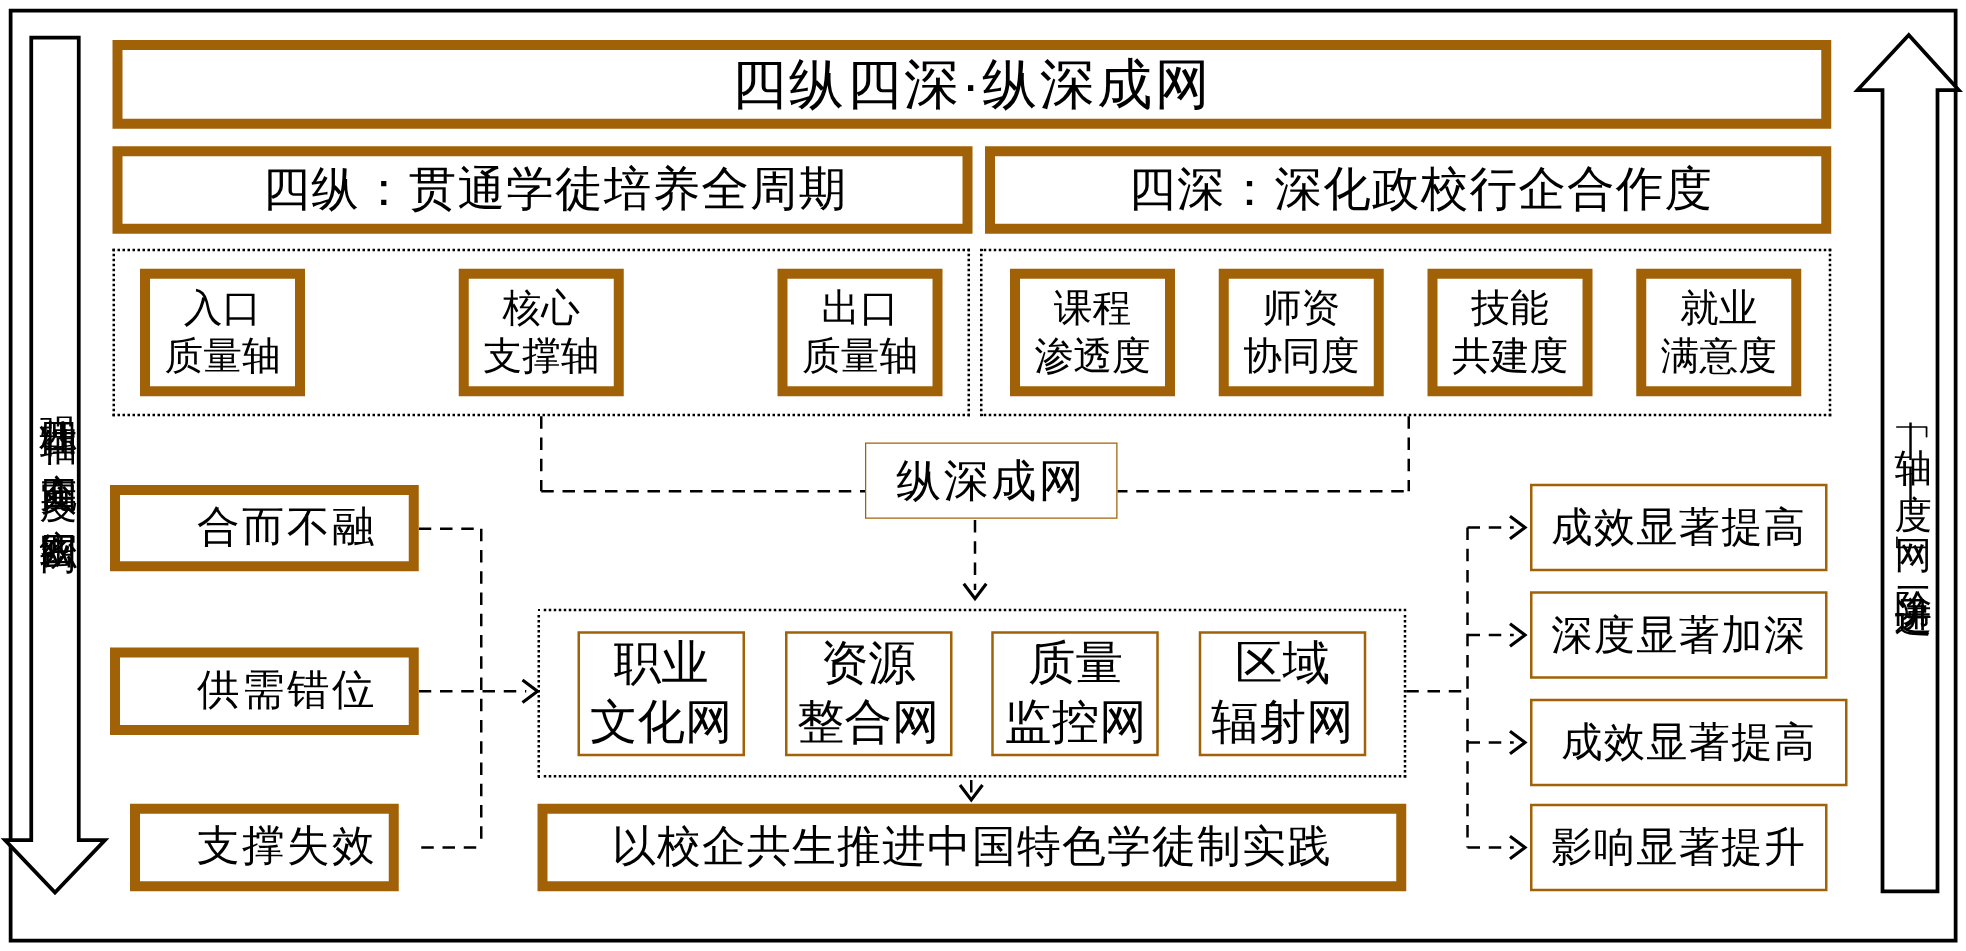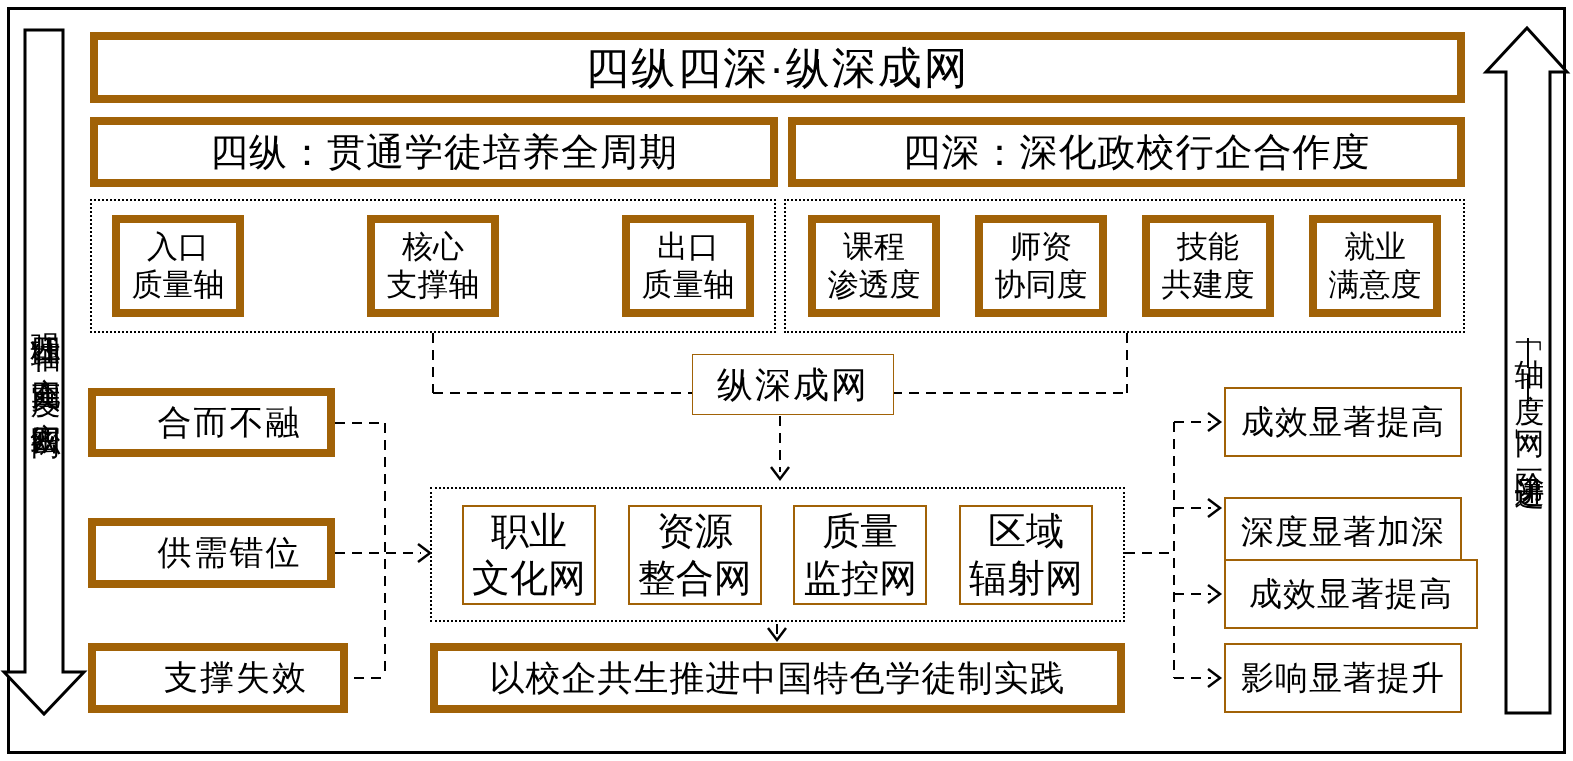--- a/index.html
+++ b/index.html
@@ -128,33 +128,33 @@
     <div class="box axis-box">技能
 共建度</div>
     <div class="box axis-box">就业
 满意度</div>
   </div>
 
   <div class="box mid-box" style="left:692px; top:354px; width:202px; height:61px;">纵深成网</div>
 
   <div class="box problem-box" style="left:88px; top:388px; width:247px; height:69px;">合而不融</div>
   <div class="box problem-box" style="left:88px; top:518px; width:247px; height:70px;">供需错位</div>
-  <div class="box problem-box" style="left:88px; top:643px; width:260px; height:70px;">支撑失效</div>
+  <div class="box problem-box" style="left:104px; top:643px; width:215px; height:70px;">支撑失效</div>
 
   <div class="dotted-group" style="left:430px; top:487px; width:695px; height:135px; padding:0 30px;">
     <div class="box net-box">职业
 文化网</div>
     <div class="box net-box">资源
 整合网</div>
     <div class="box net-box">质量
 监控网</div>
     <div class="box net-box">区域
 辐射网</div>
   </div>
 
   <div class="box bottom-box" style="left:430px; top:643px; width:695px; height:70px;">以校企共生推进中国特色学徒制实践</div>
 
   <div class="box outcome-box" style="left:1224px; top:387px; width:238px; height:70px;">成效显著提高</div>
-  <div class="box outcome-box" style="left:1224px; top:473px; width:238px; height:70px;margin-top:24px;">深度显著加深</div>
+  <div class="box outcome-box" style="left:1224px; top:473px; width:238px; height:70px;">深度显著加深</div>
   <div class="box outcome-box" style="left:1224px; top:559px; width:254px; height:70px;">成效显著提高</div>
   <div class="box outcome-box" style="left:1224px; top:643px; width:238px; height:70px;">影响显著提升</div>
 
 </div>
 
 </body></html>

